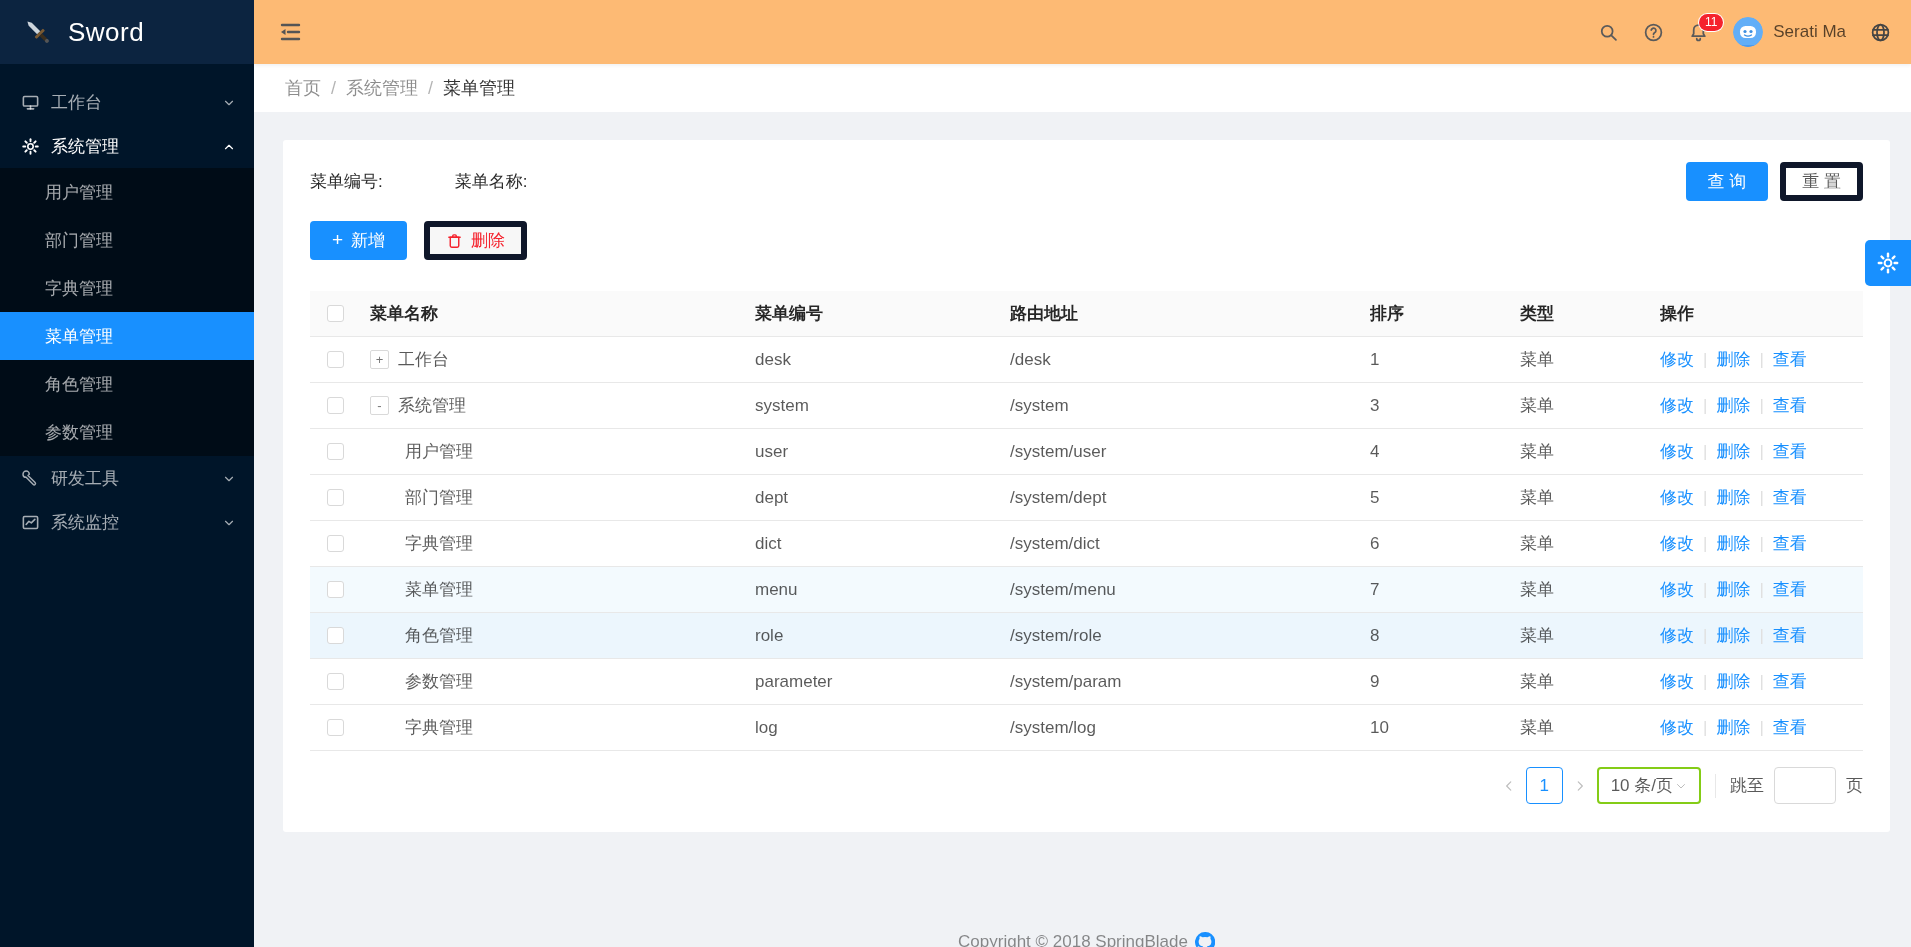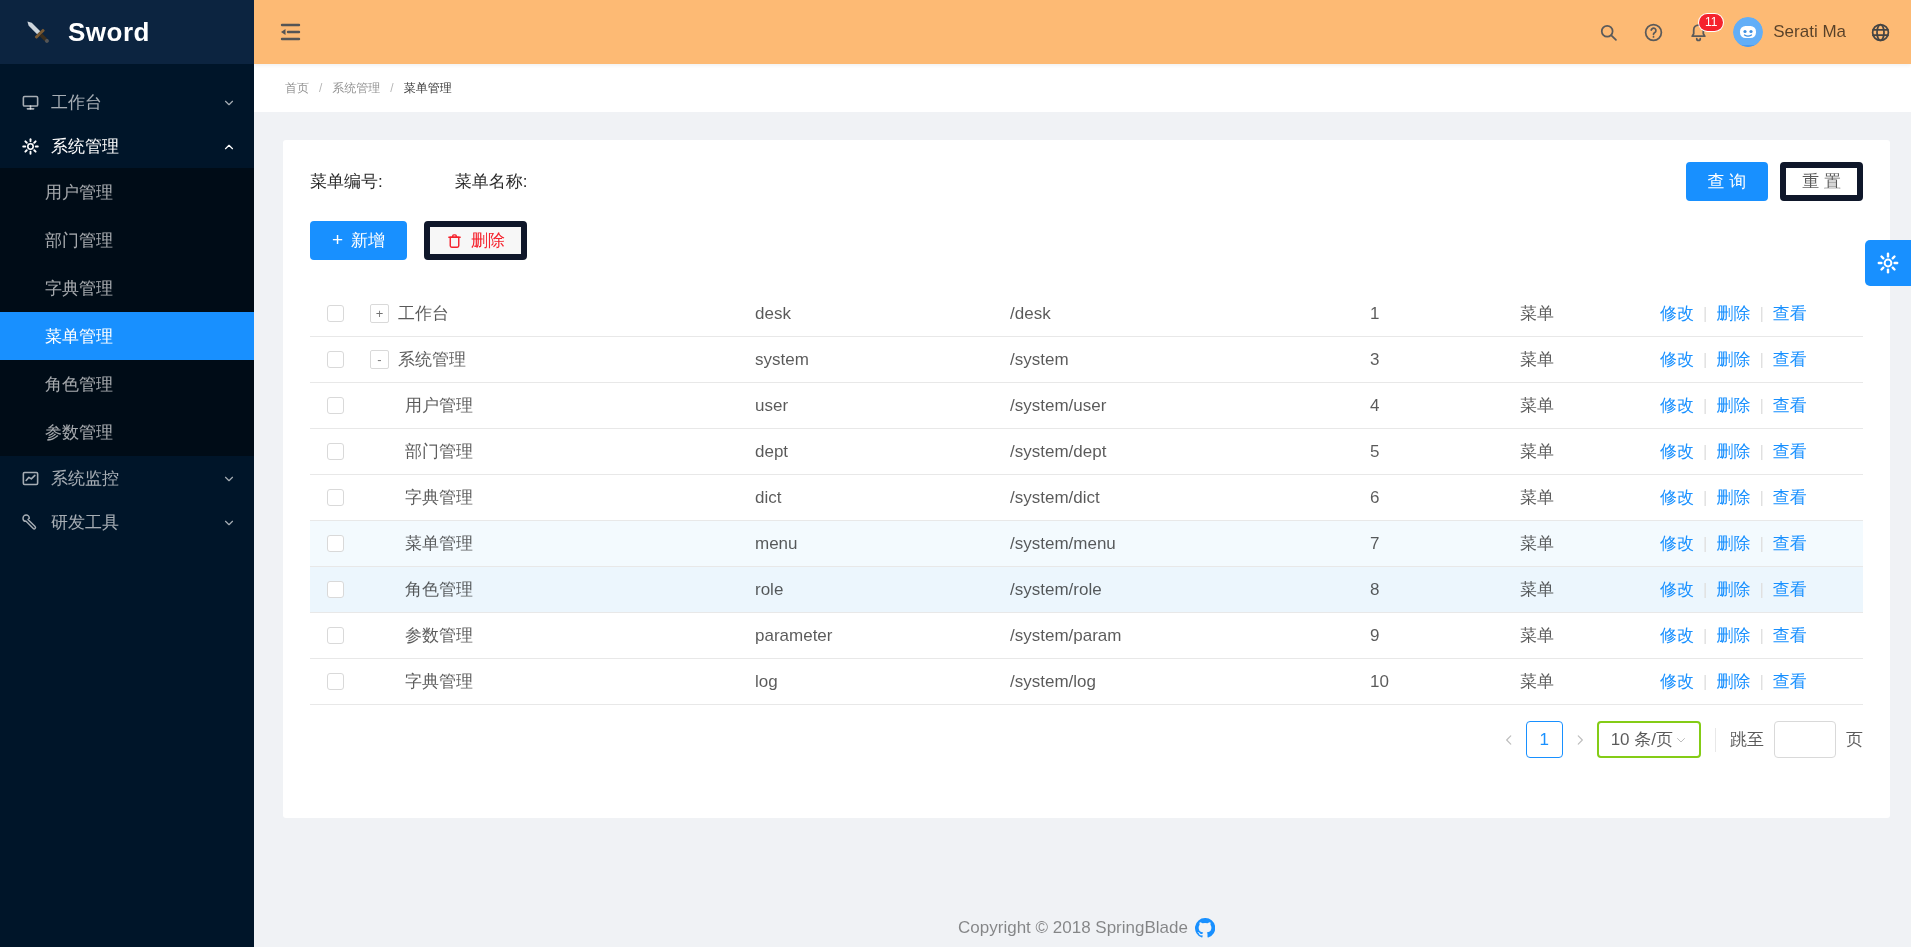--- a/index.html
+++ b/index.html
@@ -8,21 +8,21 @@
     font-family: "Liberation Sans", "DejaVu Sans", sans-serif;
     font-size: 17px;
     color: rgba(0,0,0,.65);
     background:#f0f2f5;
   }
   .app { display:flex; width:1911px; height:947px; position:relative; }
 
   
   .sidebar { width:254px; min-width:254px; height:100%; background:#001529; color:rgba(255,255,255,.65); }
   .logo { height:64px; background:#0c2440; display:flex; align-items:center; padding-left:22px; cursor:pointer; }
-  .logo-text { color:#fff; font-size:26px; font-weight:bold; margin-left:14px; letter-spacing:.5px; }
+  .logo-text { color:#fff; font-size:26px; font-weight:normal; margin-left:14px; letter-spacing:.5px; }
   .menu { padding-top:16px; }
   .menu-item { position:relative; height:44px; display:flex; align-items:center; padding-left:21px; cursor:pointer; font-size:17px; }
   .menu-item .mi-icon { width:19px; height:19px; margin-right:11px; display:inline-flex; }
   .menu-item .mi-arrow { position:absolute; right:18px; top:15px; width:14px; height:14px; }
   .menu-item.active-parent { color:#fff; }
   .submenu { background:#000c17; }
   .sub-item { height:48px; display:flex; align-items:center; padding-left:45px; cursor:pointer; font-size:17px; }
   .sub-item.selected { background:#1890ff; color:#fff; }
   svg.stroke { fill:none; stroke:currentColor; stroke-width:2; stroke-linecap:round; stroke-linejoin:round; }
 
@@ -31,21 +31,21 @@
   .topbar { height:64px; background:#fdba74; display:flex; align-items:center; justify-content:space-between; padding:0 20px 0 24px; box-shadow:0 1px 4px rgba(0,21,41,.08); position:relative; z-index:2; }
   .fold { width:24px; height:24px; color:#555; cursor:pointer; }
   .topbar-right { display:flex; align-items:center; gap:24px; }
   .hicon { width:21px; height:21px; color:#5a5a5a; cursor:pointer; display:inline-flex; }
   .bell-wrap { position:relative; width:21px; height:21px; color:#5a5a5a; cursor:pointer; }
   .badge { position:absolute; top:-8px; left:11px; min-width:24px; height:17px; background:#f5222d; color:#fff;
            border-radius:9px; font-size:12px; line-height:17px; text-align:center; padding:0 5px; box-shadow:0 0 0 1px #fff; }
   .user { display:flex; align-items:center; gap:10px; cursor:pointer; color:rgba(0,0,0,.65); }
   .avatar { width:30px; height:30px; border-radius:50%; overflow:hidden; display:inline-flex; }
 
-  .breadcrumb { height:48px; background:#fff; display:flex; align-items:center; padding-left:31px; gap:10px; font-size:12px; }
+  .breadcrumb { height:48px; background:#fff; display:flex; align-items:center; padding-left:31px; gap:10px; font-size:18px; }
   .bc-link { color:rgba(0,0,0,.45); cursor:pointer; }
   .bc-sep { color:rgba(0,0,0,.3); }
   .bc-cur { color:rgba(0,0,0,.8); }
 
   .content { flex:1; padding:28px 21px 0 29px; background:#f0f2f5; overflow:hidden; }
   .card { background:#fff; border-radius:3px; min-height:678px; padding:22px 27px 28px 27px; }
 
   
   .form-row { display:flex; align-items:center; }
   .field { display:flex; align-items:center; }
@@ -184,39 +184,39 @@
             <span>角色管理</span>
           </div>
         <div class="sub-item">
             <span>参数管理</span>
           </div>
       </div>
 
       <div class="menu-item">
         <span class="mi-icon">
           <svg class="stroke" viewBox="0 0 24 24">
+              <path d="M10.5 6.5 a4 4 0 1 0 -4 4 l 9 9 a1.6 1.6 0 0 0 2.3 -2.3 l -9 -9 z" stroke-width="1.8"></path>
+            </svg>
+        </span>
+        <span class="mi-label">研发工具</span>
+        <span class="mi-arrow">
+          <svg class="stroke" viewBox="0 0 24 24">
+              <polyline points="6,9 12,15 18,9"></polyline>
+            </svg>
+        </span>
+      </div>
+
+      <div class="menu-item">
+        <span class="mi-icon">
+          <svg class="stroke" viewBox="0 0 24 24">
               <rect x="3" y="4.5" width="18" height="15" rx="1.5"></rect>
               <polyline points="6.5,14.5 10,10.5 13,12.5 17.5,8"></polyline>
             </svg>
         </span>
         <span class="mi-label">系统监控</span>
-        <span class="mi-arrow">
-          <svg class="stroke" viewBox="0 0 24 24">
-              <polyline points="6,9 12,15 18,9"></polyline>
-            </svg>
-        </span>
-      </div>
-
-      <div class="menu-item">
-        <span class="mi-icon">
-          <svg class="stroke" viewBox="0 0 24 24">
-              <path d="M10.5 6.5 a4 4 0 1 0 -4 4 l 9 9 a1.6 1.6 0 0 0 2.3 -2.3 l -9 -9 z" stroke-width="1.8"></path>
-            </svg>
-        </span>
-        <span class="mi-label">研发工具</span>
         <span class="mi-arrow">
           <svg class="stroke" viewBox="0 0 24 24">
               <polyline points="6,9 12,15 18,9"></polyline>
             </svg>
         </span>
       </div>
     </nav>
   </aside>
 
   <div class="main">
@@ -309,20 +309,31 @@
             <svg class="stroke" viewBox="0 0 24 24" stroke-width="1.8">
                 <path d="M6 7.5 h12 v12 a2 2 0 0 1 -2 2 h-8 a2 2 0 0 1 -2 -2 z"></path>
                 <line x1="4" y1="7.5" x2="20" y2="7.5"></line>
                 <path d="M9.5 7.5 v-2 a1.5 1.5 0 0 1 1.5 -1.5 h2 a1.5 1.5 0 0 1 1.5 1.5 v2"></path>
               </svg>
             <span>删除</span>
           </button>
         </div>
 
         <div class="table">
+          <div class="thead">
+            <div class="td col-check">
+                <span class="cb"></span>
+              </div>
+            <div class="td col-name">菜单名称</div>
+            <div class="td col-code">菜单编号</div>
+            <div class="td col-path">路由地址</div>
+            <div class="td col-sort">排序</div>
+            <div class="td col-type">类型</div>
+            <div class="td col-op">操作</div>
+          </div>
           <div id="tbody">
               <div class="trow">
               <div class="td col-check">
                   <span class="cb"></span>
                 </div>
               <div class="td col-name">
                 <span class="expander">+</span>
                 <span class="rname">工作台</span>
               </div>
               <div class="td col-code">desk</div>

